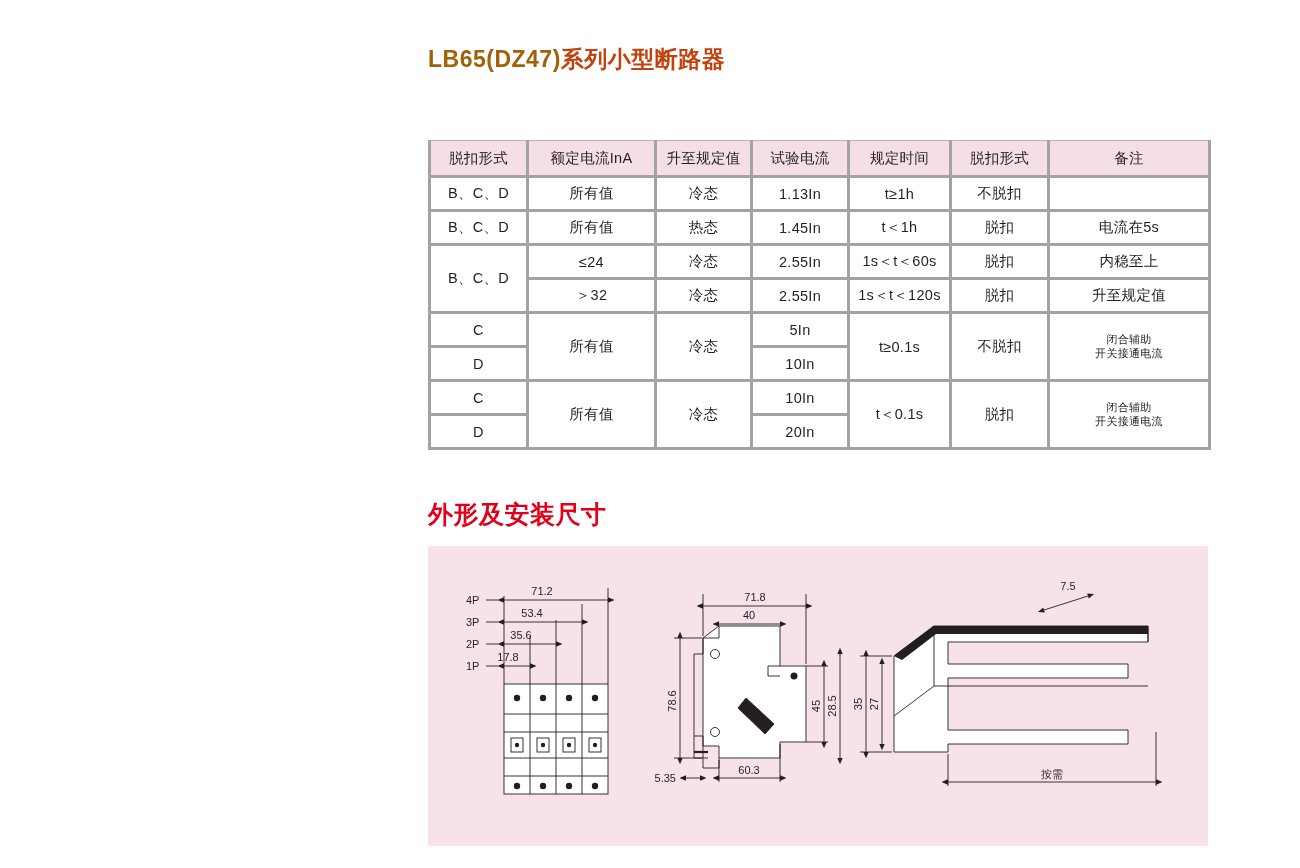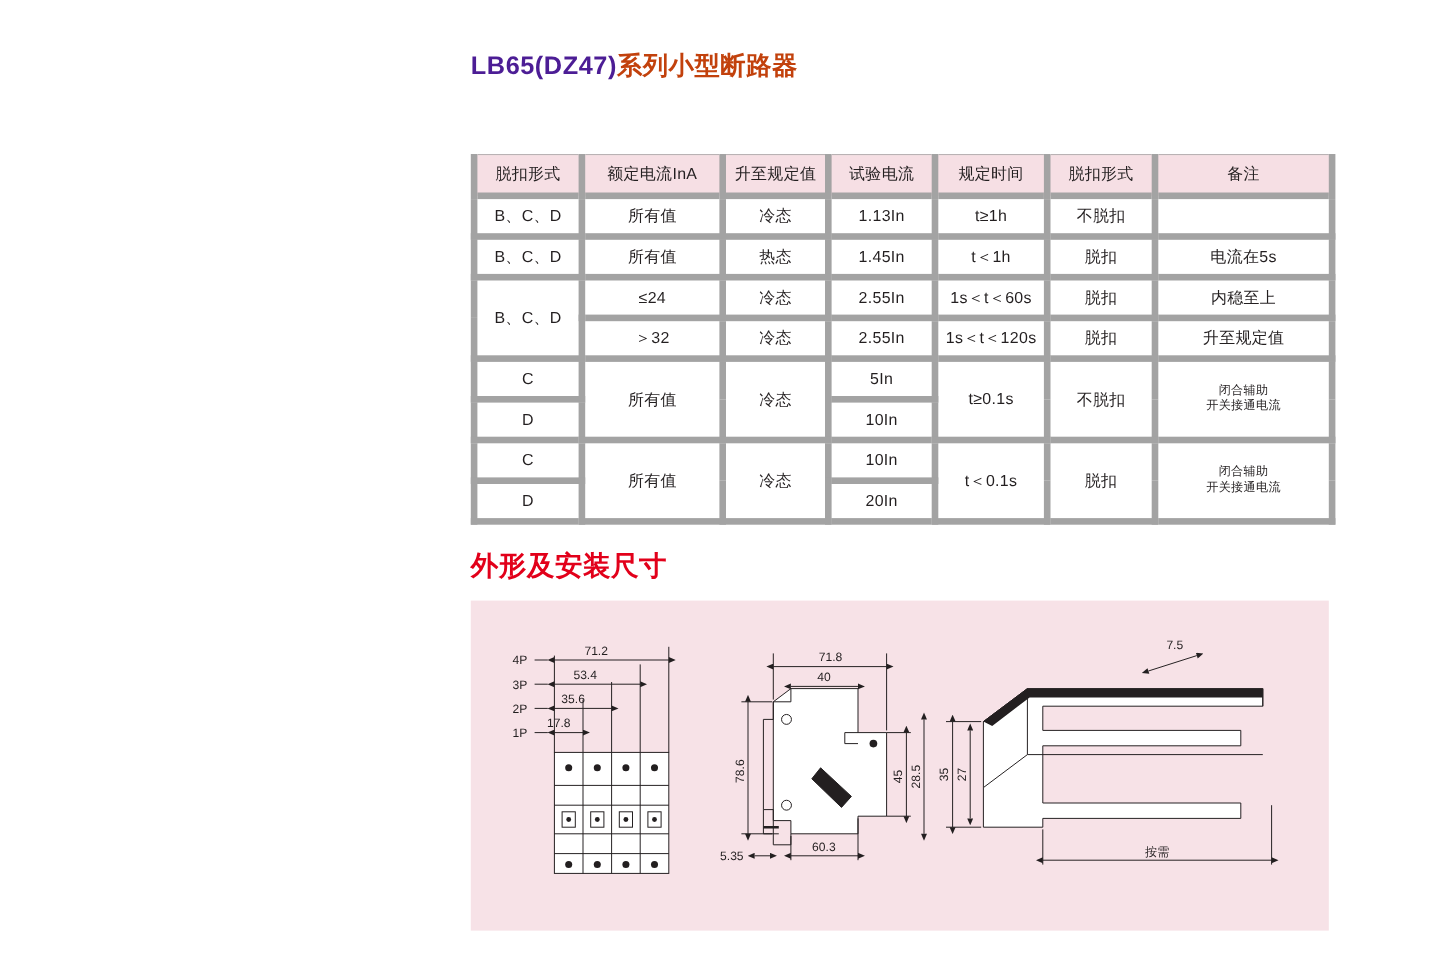--- a/index.html
+++ b/index.html
@@ -20,39 +20,39 @@
   .page-title {
     position: absolute;
     left: 428px;
     top: 44px;
     font-size: 23px;
     font-weight: bold;
     letter-spacing: 0.5px;
     white-space: nowrap;
   }
   .page-title .red {
-    color: #4c1d95;
+    color: #a16207;
   }
   .page-title .dark {
     color: #c2410c;
   }
 
   
   .spec-table {
     position: absolute;
     left: 428px;
     top: 140px;
     border-collapse: collapse;
     font-size: 14.5px;
     table-layout: fixed;
     padding-left: 32px;
   }
   .spec-table th,
   .spec-table td {
-    border: 6px solid #a3a3a3;
+    border: 3px solid #a3a3a3;
     text-align: center;
     vertical-align: middle;
     padding: 0;
     height: 31px;
     color: #231f20;
     font-weight: normal;
     letter-spacing: 0.3px;
   }
   .spec-table thead th {
     background: #f6dfe4;

